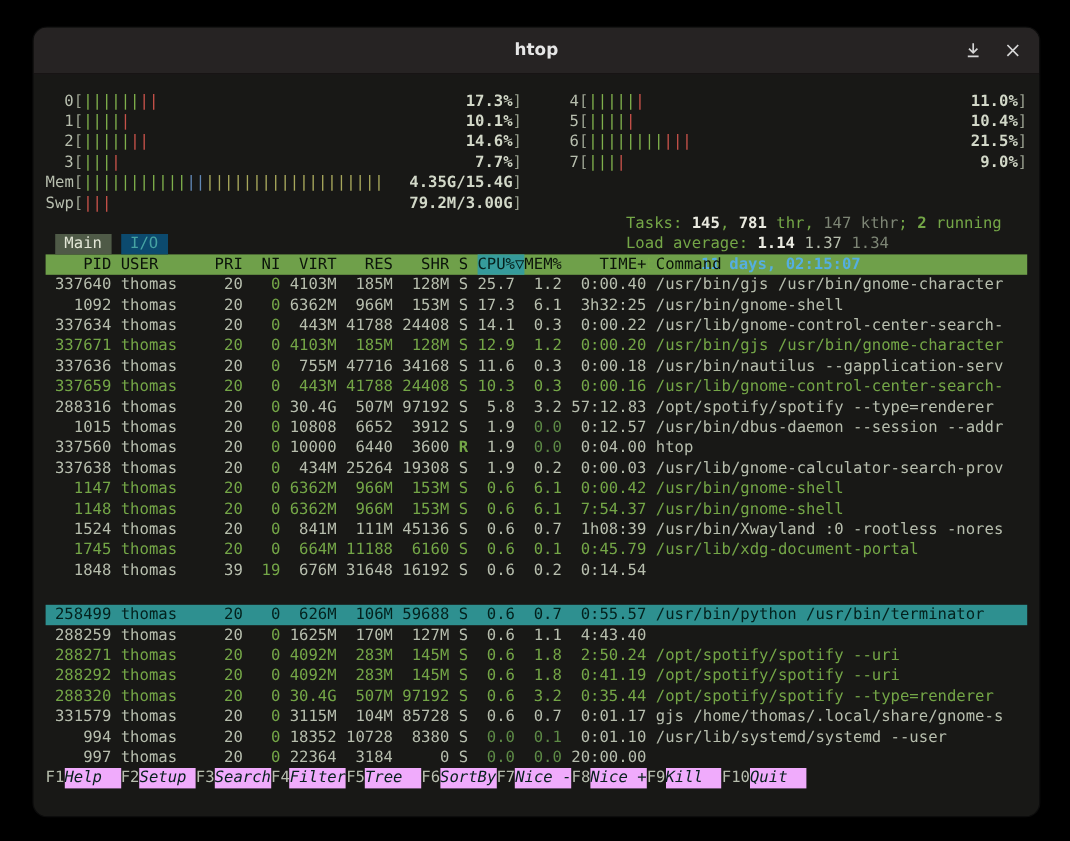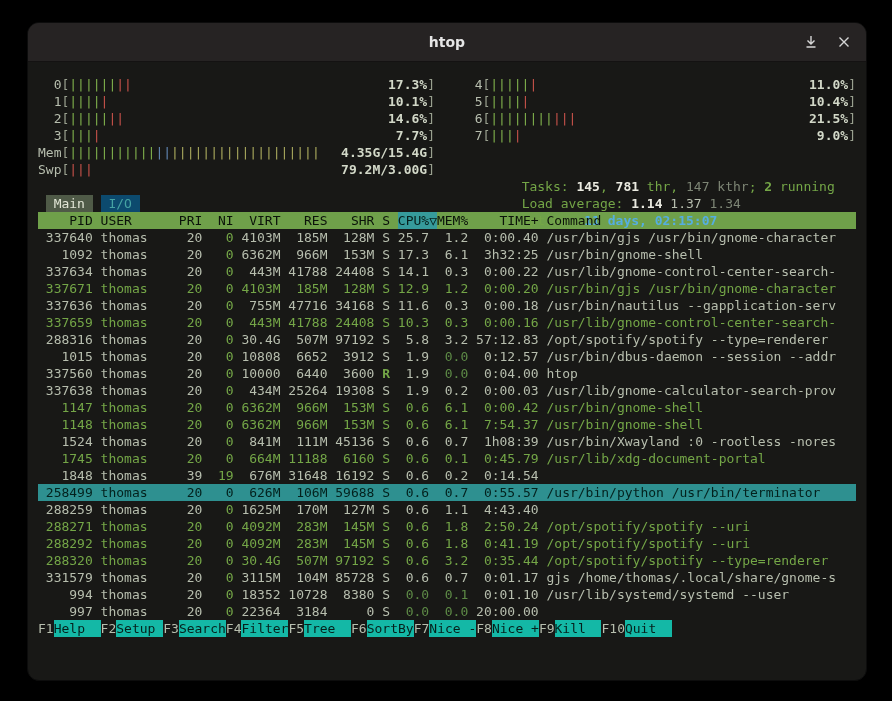--- a/index.html
+++ b/index.html
@@ -48,27 +48,27 @@
   .r { text-align:right; }
   .pid{width:7ch} .user{width:9ch} .pri{width:3ch} .ni{width:3ch}
   .virt{width:5ch} .res{width:5ch} .shr{width:5ch} .s{width:1ch}
   .cpu{width:4ch} .mem{width:4ch} .time{width:8ch} .cmd{flex:1 1 auto; min-width:0;}
   .hdr .cpu { width:5ch; margin-right:-1ch; background:#369b9b; color:#06201c; }
 
   .prow .ni { color:#74a647; }
   .prow .dim { color:#5d8a46; }
   .prow .run { color:#74a647; font-weight:bold; }
   .prow.green { color:#74a647; }
-  .prow.selected { background:#2e9090; }
+  .prow.selected { background:#2e9090;margin-top:20px; }
   .prow.selected .cell, .prow.selected .ni, .prow.selected .dim, .prow.selected .run { color:#03211d; }
 
   .fnbar { display:flex; height:17px; }
   .fnitem { display:flex; }
   .fkey { white-space:pre; color:#b7beae; }
-  .flabel { width:6ch; background:#14b8a6; color:#06201c; white-space:pre; overflow:hidden; }
+  .flabel { width:6ch; background:#f0abfc; color:#06201c; white-space:pre; overflow:hidden;font-style:italic; }
 </style>
 </head>
 <body>
 
 <div class="window">
   <div class="titlebar">
     <div class="title">htop</div>
     <div class="tb-btns">
       <span class="tb-btn">
           <svg width="14" height="14" viewBox="0 0 14 14">

